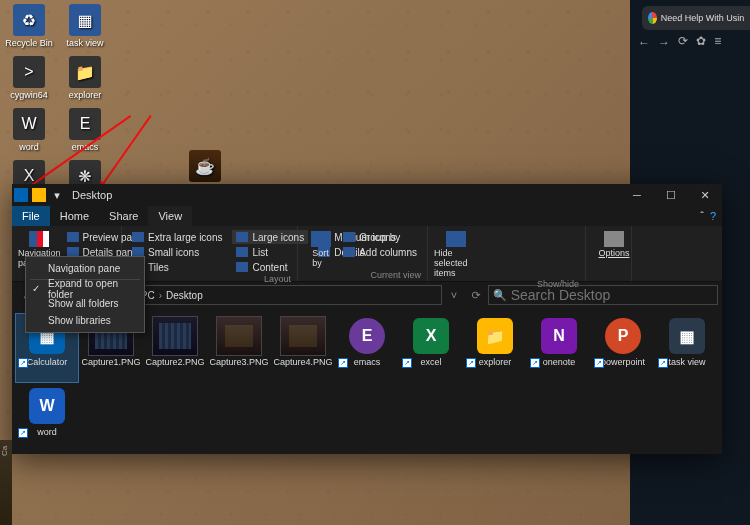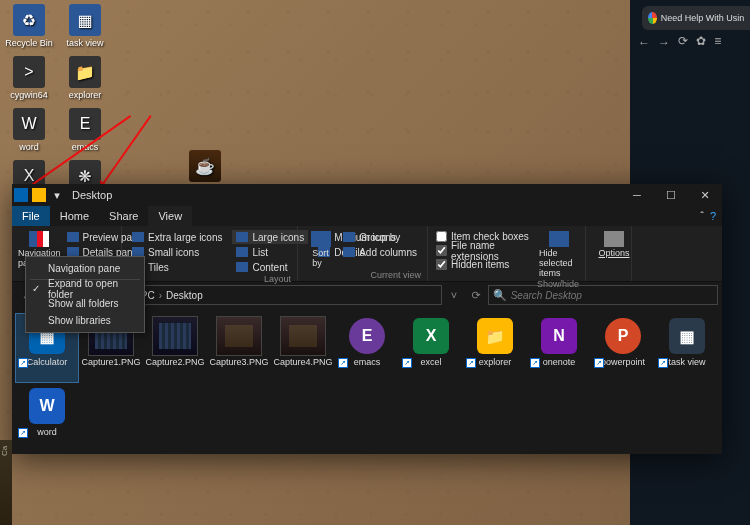--- a/index.html
+++ b/index.html
@@ -45,21 +45,21 @@
   .sbtn .ic { width:12px; height:10px; background:#2b5797;}
   .layoutgrid { display:grid; grid-template-columns:repeat(3,auto); gap:1px 6px; padding-top:2px;}
   .chk { display:flex; align-items:center; gap:4px; font-size:10px; padding:0 2px; height:13px;}
   .chk input{ width:11px; height:11px; accent-color:#555;}
   .nav { height:26px; display:flex; align-items:center; background:#191919; gap:2px; padding:0 4px;}
   .nav .nbtn{ width:22px; height:20px; display:flex; align-items:center; justify-content:center; color:#888;}
   .crumb { flex:0 0 330px; height:20px; background:#191919; border:1px solid #444; display:flex; align-items:center; padding:0 4px; gap:4px; font-size:10px;}
   .crumb .sep{color:#888;}
   .nav .rfbtn{ width:20px; display:flex; align-items:center; justify-content:center; color:#888;}
   .search { flex:1; height:20px; background:#191919; border:1px solid #444; display:flex; align-items:center; padding:0 4px; color:#888; gap:4px;}
-  .search input{ flex:1; background:transparent; border:0; color:#ccc; font-size:10px; outline:none;font-style:italic;}
+  .search input{ flex:1; background:transparent; border:0; color:#ccc; font-size:14px; outline:none;}
   .content { height:146px; background:#191919; padding:6px 4px; overflow:hidden; }
   .grid { display:flex; flex-wrap:wrap; gap:2px 2px; align-content:flex-start;}
   .item { width:62px; height:68px; display:flex; flex-direction:column; align-items:center; justify-content:flex-start; padding-top:2px; position:relative;}
   .item.sel { background:#1e3a52; outline:1px solid #3a6a9a;}
   .item .thumb{ width:46px; height:40px; background:#333; border:1px solid #444; display:flex; align-items:center; justify-content:center; font-size:18px; position:relative;}
   .item .name{ font-size:9px; color:#ddd; text-align:left; margin-top:2px; line-height:1.1; word-break:break-word;}
   .sc { position:absolute; left:2px; bottom:14px; width:10px; height:10px; background:#fff; border:1px solid #06c; display:flex;align-items:center;justify-content:center;color:#06c;font-size:7px;}
   .thumb.capture{ background:linear-gradient(#1a1a2a,#0a0a1a); }
   .thumb.capture::before{content:""; position:absolute; inset:6px; background:repeating-linear-gradient(90deg,#2a3a5a 0 3px,#1a2a3a 0 6px);}
   .thumb.cap3{background:linear-gradient(#3a2a2a,#1a1010);} .thumb.cap3::before{content:"";position:absolute;inset:8px;background:linear-gradient(#4a3a2a,#3a2a1a);}
@@ -199,34 +199,20 @@
           <div class="sbtn">
               <div class="ic"></div>
               <span>Add columns</span>
             </div>
         </div>
       </div>
       <div class="lbl">Current view</div>
     </div>
     <div class="rgroup" style="width:158px;">
       <div class="panes">
-        <div class="smallbtns">
-          <div class="chk">
-              <input type="checkbox" style="">
-              <span>Item check boxes</span>
-            </div>
-          <div class="chk">
-              <input type="checkbox" checked="" style="">
-              <span>File name extensions</span>
-            </div>
-          <div class="chk">
-              <input type="checkbox" checked="" style="">
-              <span>Hidden items</span>
-            </div>
-        </div>
         <div class="bigbtn">
             <div class="ic"></div>
             <span style="white-space:pre-line;">Hide selected
 items</span>
           </div>
       </div>
       <div class="lbl">Show/hide</div>
     </div>
     <div class="rgroup" style="width:46px;text-decoration:underline;">
       <div class="bigbtn">

